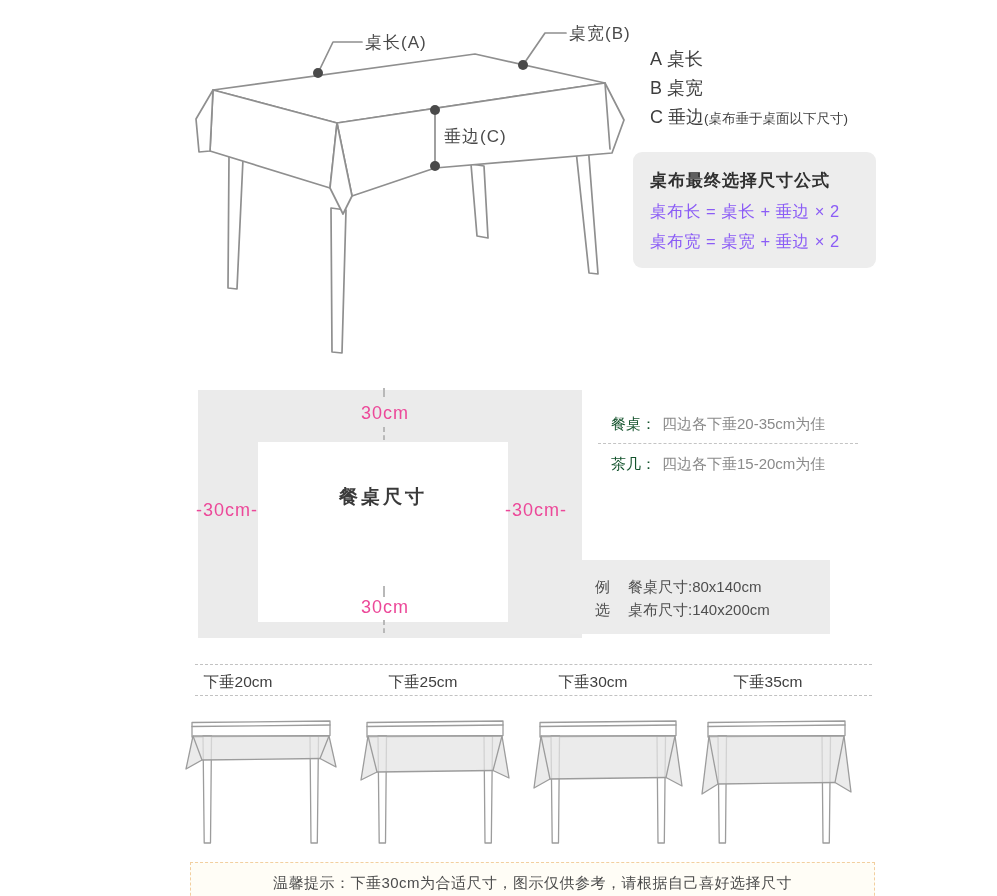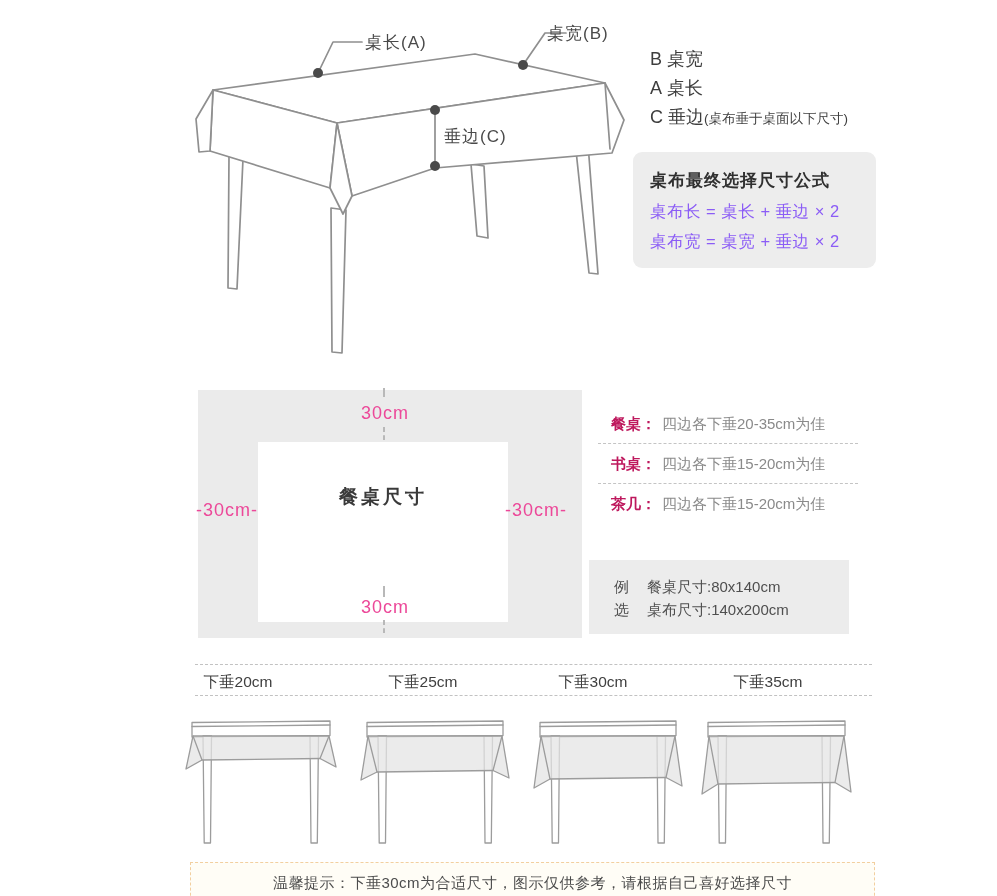--- a/index.html
+++ b/index.html
@@ -33,26 +33,26 @@
   .size-inner { position:absolute; left:60px; top:52px; width:250px; height:180px; background:#ffffff; text-align:center; }
   .size-title { margin-top:42px; font-size:19px; font-weight:bold; color:#3a3a3a; letter-spacing:3px; }
   .size-example { margin-top:9px; font-size:17px; color:#565656; letter-spacing:2.5px; }
   .dim-label { position:absolute; font-size:18px; color:#ec4899; width:90px; text-align:center; letter-spacing:1px; }
   .tick { position:absolute; width:0; border-left:2px dashed #b8b8b8; }
 
   
   .rec-rows { position:absolute; left:598px; top:404px; width:260px; }
   .rec-row { height:40px; line-height:40px; font-size:15px; white-space:nowrap; padding-left:13px; box-sizing:border-box; }
   .rec-row.divided { border-bottom:1px dashed #c4c4c4; }
-  .rec-label { font-weight:bold; color:#be185d; margin-right:6px; }
+  .rec-label { font-weight:normal; color:#14532d; margin-right:6px; }
   .rec-value { color:#8a8a8a; }
 
   
   .example-box {
-    position:absolute; left:589px; top:560px; width:260px; height:74px;
+    position:absolute; left:570px; top:560px; width:260px; height:74px;
     background:#ececec; box-sizing:border-box; padding:15px 0 0 25px;
     font-size:15px; color:#4f4f4f;
   }
   .ex-row { line-height:23px; font-weight:500; white-space:nowrap; }
   .ex-prefix { display:inline-block; margin-right:18px; }
 
   
   .dash-line { position:absolute; left:195px; width:677px; border-top:1px dashed #c2c2c2; }
   .drop-label { position:absolute; top:672px; width:110px; text-align:center; font-size:15.5px; color:#3f3f3f; white-space:nowrap; }
   .mini-table { position:absolute; top:712px; width:165px; height:140px; }
@@ -91,29 +91,29 @@
     </g>
     <g fill="#4a4a4a" stroke="none">
       <circle cx="318" cy="73" r="5"></circle>
       <circle cx="523" cy="65" r="5"></circle>
       <circle cx="435" cy="110" r="5"></circle>
       <circle cx="435" cy="166" r="5"></circle>
     </g>
   </svg>
 
   <div class="callout-lbl" style="left:365px;top:31px">桌长(A)</div>
-  <div class="callout-lbl" style="left:547px;top:22px">桌宽(B)</div>
+  <div class="callout-lbl" style="left:569px;top:22px">桌宽(B)</div>
   <div class="callout-lbl" style="left:444px;top:125px">垂边(C)</div>
 
   <div class="legend">
     <div class="legend-row">
+      <span class="legend-key">A</span><span>桌长</span><span class="legend-note"></span>
+    </div>
+    <div class="legend-row">
       <span class="legend-key">B</span><span>桌宽</span><span class="legend-note"></span>
-    </div>
-    <div class="legend-row">
-      <span class="legend-key">A</span><span>桌长</span><span class="legend-note"></span>
     </div>
     <div class="legend-row">
       <span class="legend-key">C</span><span>垂边</span><span class="legend-note">(桌布垂于桌面以下尺寸)</span>
     </div>
   </div>
 
   <div class="formula-box">
     <div class="formula-title">桌布最终选择尺寸公式</div>
     <div class="formula-line">桌布长 = 桌长 + 垂边 × 2</div>
     <div class="formula-line">桌布宽 = 桌宽 + 垂边 × 2</div>
@@ -129,23 +129,20 @@
   <div class="tick" style="left:383px;top:586px;height:11px"></div>
   <div class="tick" style="left:383px;top:620px;height:13px"></div>
   <div class="dim-label" style="left:340px;top:403px">30cm</div>
   <div class="dim-label" style="left:340px;top:597px">30cm</div>
   <div class="dim-label" style="left:182px;top:500px">-30cm-</div>
   <div class="dim-label" style="left:491px;top:500px">-30cm-</div>
 
   <div class="rec-rows">
     <div class="rec-row divided">
       <span class="rec-label">餐桌：</span><span class="rec-value">四边各下垂20-35cm为佳</span>
-    </div>
-    <div class="rec-row divided">
-      <span class="rec-label">书桌：</span><span class="rec-value">四边各下垂15-20cm为佳</span>
     </div>
     <div class="rec-row">
       <span class="rec-label">茶几：</span><span class="rec-value">四边各下垂15-20cm为佳</span>
     </div>
   </div>
 
   <div class="example-box">
     <div class="ex-row">
       <span class="ex-prefix">例</span><span>餐桌尺寸:80x140cm</span>
     </div>

